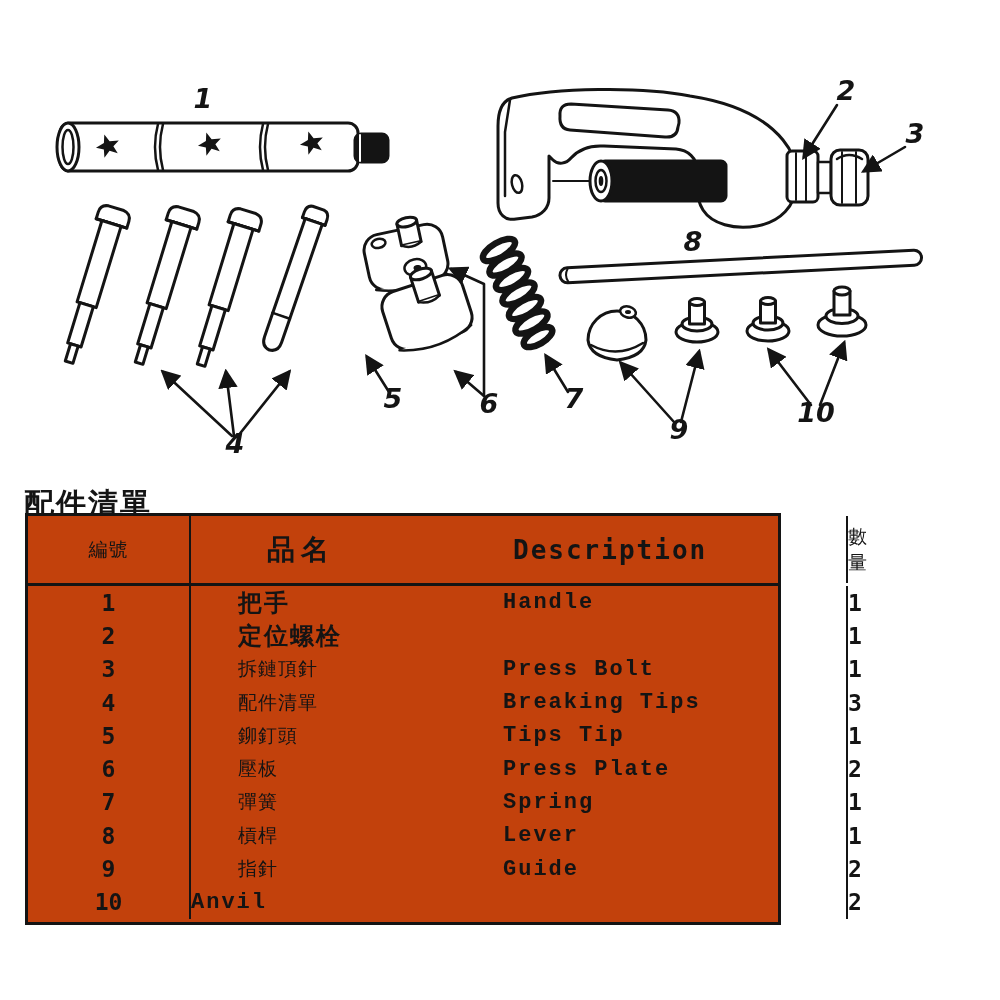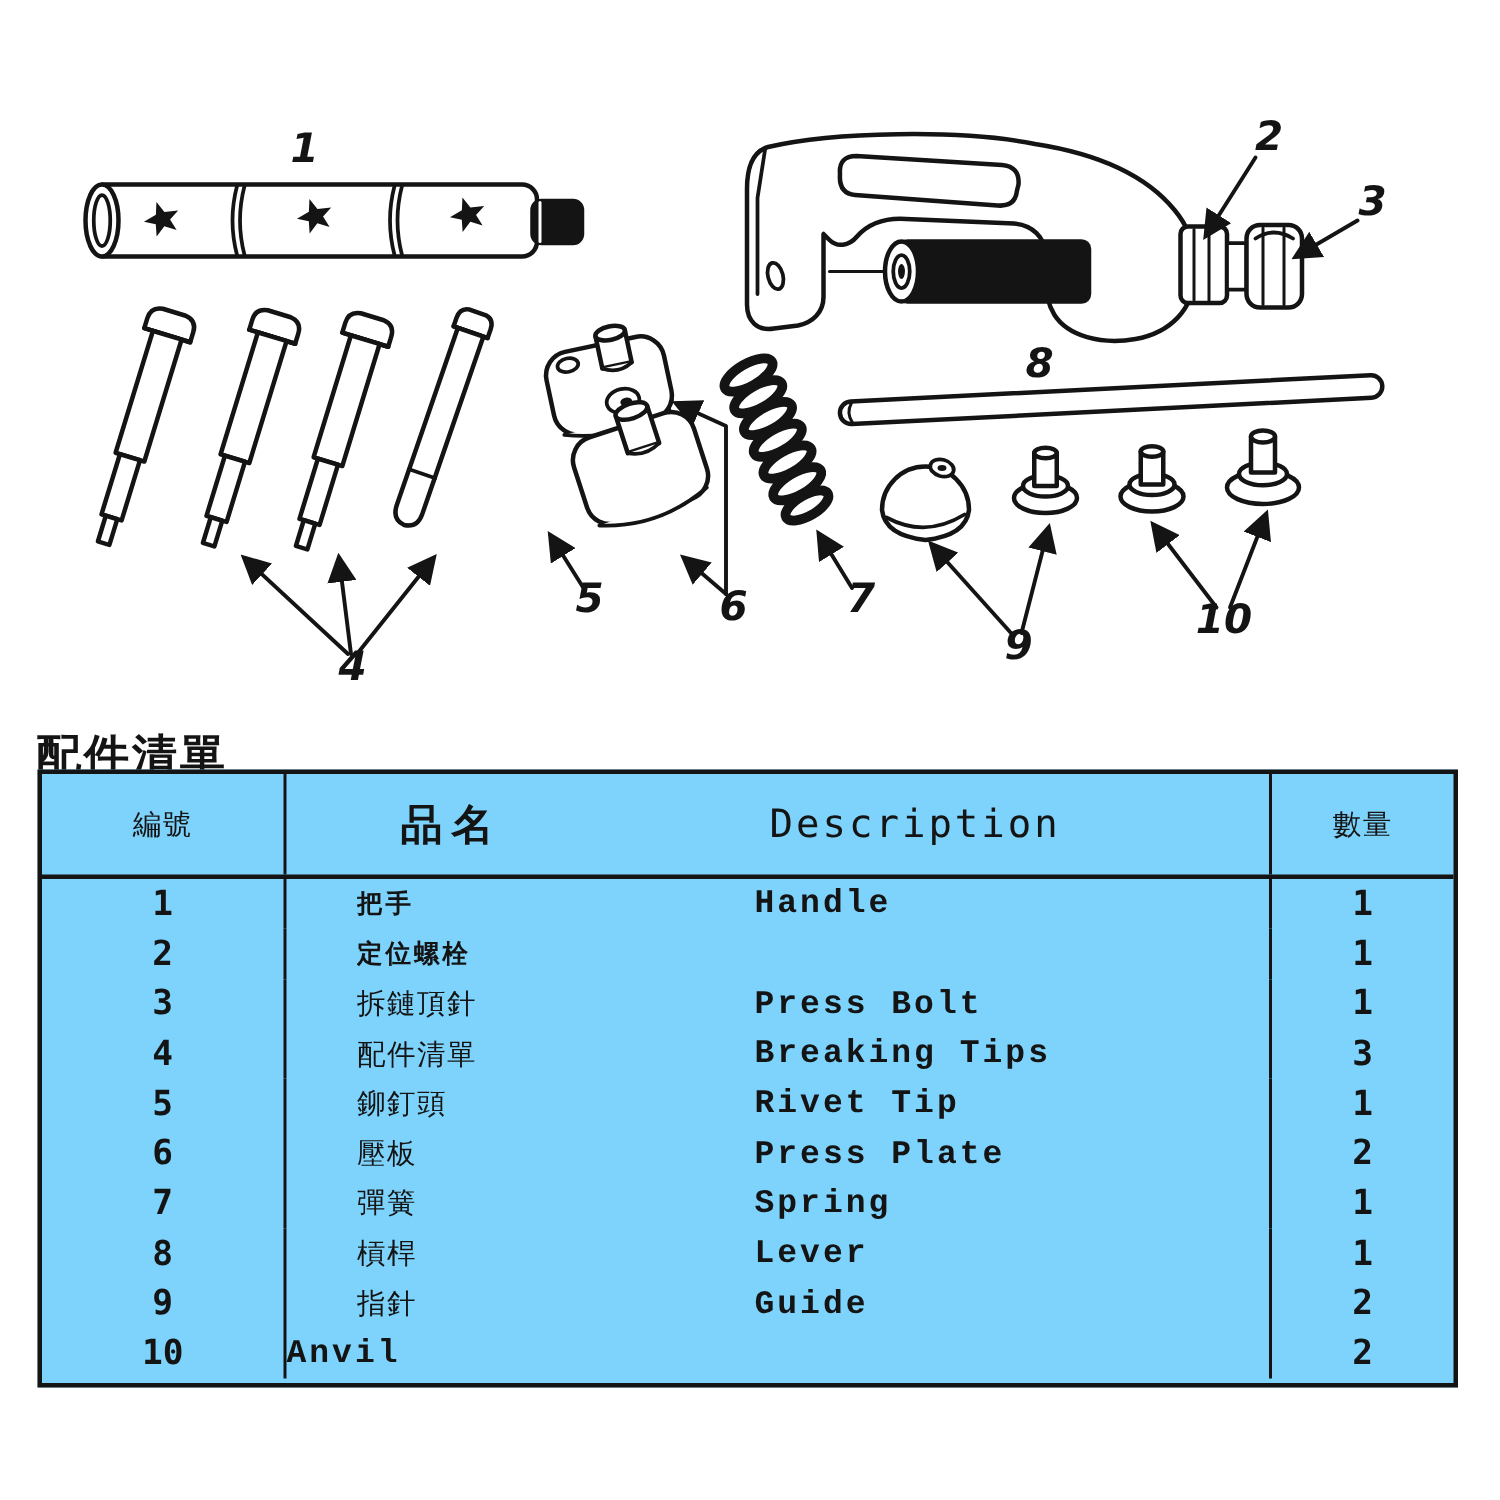--- a/index.html
+++ b/index.html
@@ -2,40 +2,40 @@
 <html><head>
 <meta charset="utf-8">
 <style>
   html,body{margin:0;padding:0;background:#fff;}
   .page{position:relative;width:1000px;height:1000px;background:#ffffff;overflow:hidden;
         font-family:"Liberation Sans",sans-serif;color:#141414;}
   svg text{font-family:"DejaVu Sans",sans-serif;}
   .plabel{font-size:27px;font-weight:bold;font-style:italic;fill:#141414;}
   .heading{position:absolute;left:24px;top:484px;font-size:30px;font-weight:bold;
            letter-spacing:2px;color:#141414;}
-  .ptable{position:absolute;left:25px;top:513px;width:947px;height:412px;
-          border:3px solid #141414;box-sizing:border-box;background:#7dd3fc;}
+  .ptable{position:absolute;left:25px;top:513px;width:756px;height:412px;
+          border:3px solid #141414;box-sizing:border-box;background:#c2410c;}
   .thead{display:grid;grid-template-columns:163px 657px 1fr;height:70px;
          border-bottom:3px solid #141414;box-sizing:border-box;}
   .row{display:grid;grid-template-columns:163px 657px 1fr;height:33.3px;}
   .cell{display:flex;align-items:center;box-sizing:border-box;}
   .cell-no,.cell-qty,.h-no,.h-qty{justify-content:center;}
   .h-no,.h-mid,.cell-no,.cell-mid{border-right:2px solid #141414;}
   .h-no,.h-qty{font-size:19px;letter-spacing:1px;}
   .h-mid{display:flex;align-items:center;box-sizing:border-box;padding-left:12px;}
   .h-name{margin-left:64px;font-size:28px;font-weight:bold;letter-spacing:6px;}
-  .h-desc{margin-left:178px;font-size:26px;font-weight:normal;
+  .h-desc{margin-left:178px;font-size:26px;font-weight:bold;
           font-family:"DejaVu Sans Mono",monospace;letter-spacing:2px;}
   .cell-no,.cell-qty{font-family:"DejaVu Sans Mono",monospace;font-size:23px;font-weight:bold;}
   .cell-mid{display:flex;align-items:center;}
   .cell-name{margin-left:47px;width:265px;font-size:19px;letter-spacing:1px;
              white-space:nowrap;overflow:hidden;}
   .cell-desc{font-family:Liberation Mono, monospace;font-size:22px;font-weight:bold;
              letter-spacing:2px;white-space:nowrap;}
-  .rows .row:nth-child(-n+2) .cell-name{font-size:17px;font-weight:bold;letter-spacing:2px;}
+  .rows .row:nth-child(-n+2) .cell-name{font-size:24px;font-weight:bold;letter-spacing:2px;}
 </style>
 </head>
 <body>
 
 <div class="page">
 
   <svg width="1000" height="470" viewBox="0 0 1000 470" fill="none" stroke="#141414" stroke-width="3" stroke-linecap="round" stroke-linejoin="round">
     <defs>
       <marker id="ah" viewBox="0 0 10 10" refX="8.2" refY="5" markerWidth="7.5" markerHeight="7.5" orient="auto">
         <path d="M0,0 L10,5 L0,10 Z" fill="#141414" stroke="none"></path>
@@ -264,21 +264,21 @@
         <span class="cell-name">配件清單</span>
         <span class="cell-desc">Breaking Tips</span>
       </div>
       <div class="cell cell-qty">3</div>
     </div>
 
     <div class="row">
       <div class="cell cell-no">5</div>
       <div class="cell cell-mid">
         <span class="cell-name">鉚釘頭</span>
-        <span class="cell-desc">Rivet Tip</span>
+        <span class="cell-desc">Tips Tip</span>
       </div>
       <div class="cell cell-qty">1</div>
     </div>
 
     <div class="row">
       <div class="cell cell-no">6</div>
       <div class="cell cell-mid">
         <span class="cell-name">壓板</span>
         <span class="cell-desc">Press Plate</span>
       </div>

